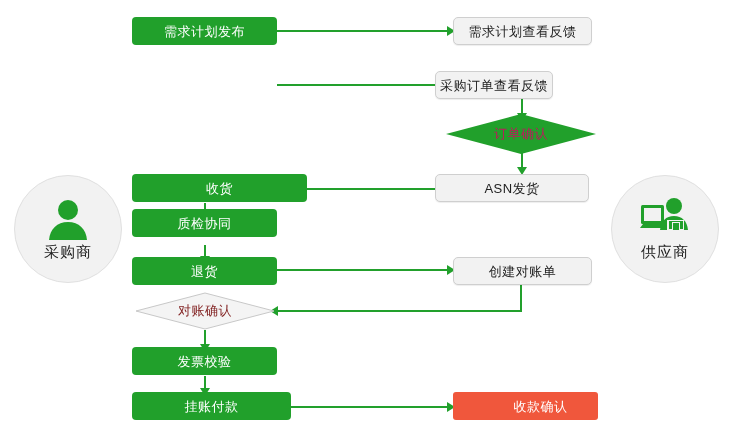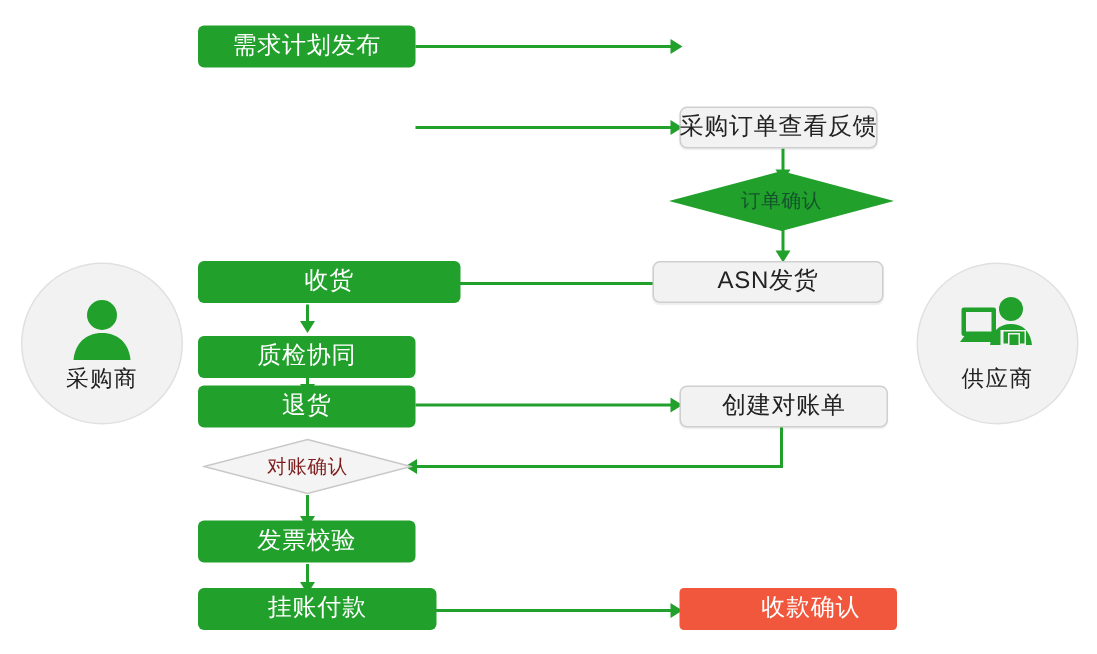--- a/index.html
+++ b/index.html
@@ -19,21 +19,21 @@
   }
 
   
   .node {
     position: absolute;
     box-sizing: border-box;
     display: flex;
     align-items: center;
     justify-content: center;
     text-align: center;
-    font-size: 16px;
+    font-size: 13px;
     line-height: 1;
     letter-spacing: 0.5px;
     white-space: nowrap;
     z-index: 3;
   }
   .node.green {
     background: #21A02B;
     color: #ffffff;
     border-radius: 4px;
   }
@@ -62,21 +62,21 @@
     width: 100%;
     height: 100%;
     display: flex;
     align-items: center;
     justify-content: center;
     font-size: 13px;
     letter-spacing: 0.5px;
     white-space: nowrap;
     z-index: 2;
   }
-  .diamond.green .dlabel { color: #14532d; }
+  .diamond.green .dlabel { color: #be185d; }
   .diamond.white .dlabel { color: #7f1d1d; }
 
   
   .edge {
     position: absolute;
     background: #22A02C;
     z-index: 1;
   }
   .edge.h { height: 2px; }
   .edge.v { width: 2px; }
@@ -171,37 +171,38 @@
   <div class="arrow down" style="left:200px; top:388px;"></div>
 
   <div class="edge h" style="left:277px; top:406px; width:172px;"></div>
   <div class="arrow right" style="left:447px; top:402px;"></div>
 
   <div class="node green" style="left:132px; top:17px; width:145px; height:28px;">需求计划发布</div>
 
 
   <div class="node green" style="left:132px; top:174px; width:175px; height:28px;">收货</div>
 
-  <div class="node green" style="left:132px; top:224px; width:145px; height:28px;">质检协同</div>
+  <div class="node green" style="left:132px; top:209px; width:145px; height:28px;">质检协同</div>
 
   <div class="node green" style="left:132px; top:257px; width:145px; height:28px;">退货</div>
 
   <div class="diamond white" style="left:135px; top:292px; width:140px; height:38px;">
     <svg width="140" height="38" viewBox="0 0 140 38" style="position:absolute;left:0;top:0;">
       <polygon points="70,1 139,19 70,37 1,19" fill="#f4f4f4" stroke="#c8c8c8" stroke-width="1"></polygon>
     </svg>
     <span class="dlabel">对账确认</span>
   </div>
 
   <div class="node green" style="left:132px; top:347px; width:145px; height:28px;">发票校验</div>
 
   <div class="node green" style="left:132px; top:392px; width:159px; height:28px;">挂账付款</div>
 
-
-  <div class="node gray" style="left:453px; top:71px; width:132px; height:28px;">采购订单查看反馈</div>
+  <div class="node gray" style="left:453px; top:17px; width:139px; height:28px;">需求计划查看反馈</div>
+
+  <div class="node gray" style="left:435px; top:71px; width:118px; height:28px;">采购订单查看反馈</div>
 
   <div class="diamond green" style="left:446px; top:114px; width:150px; height:40px;">
     <svg width="150" height="40" viewBox="0 0 150 40" style="position:absolute;left:0;top:0;">
       <polygon points="75,0 150,20 75,40 0,20" fill="#21A02B"></polygon>
     </svg>
     <span class="dlabel">订单确认</span>
   </div>
 
   <div class="node gray" style="left:435px; top:174px; width:154px; height:28px;">ASN发货</div>
 

